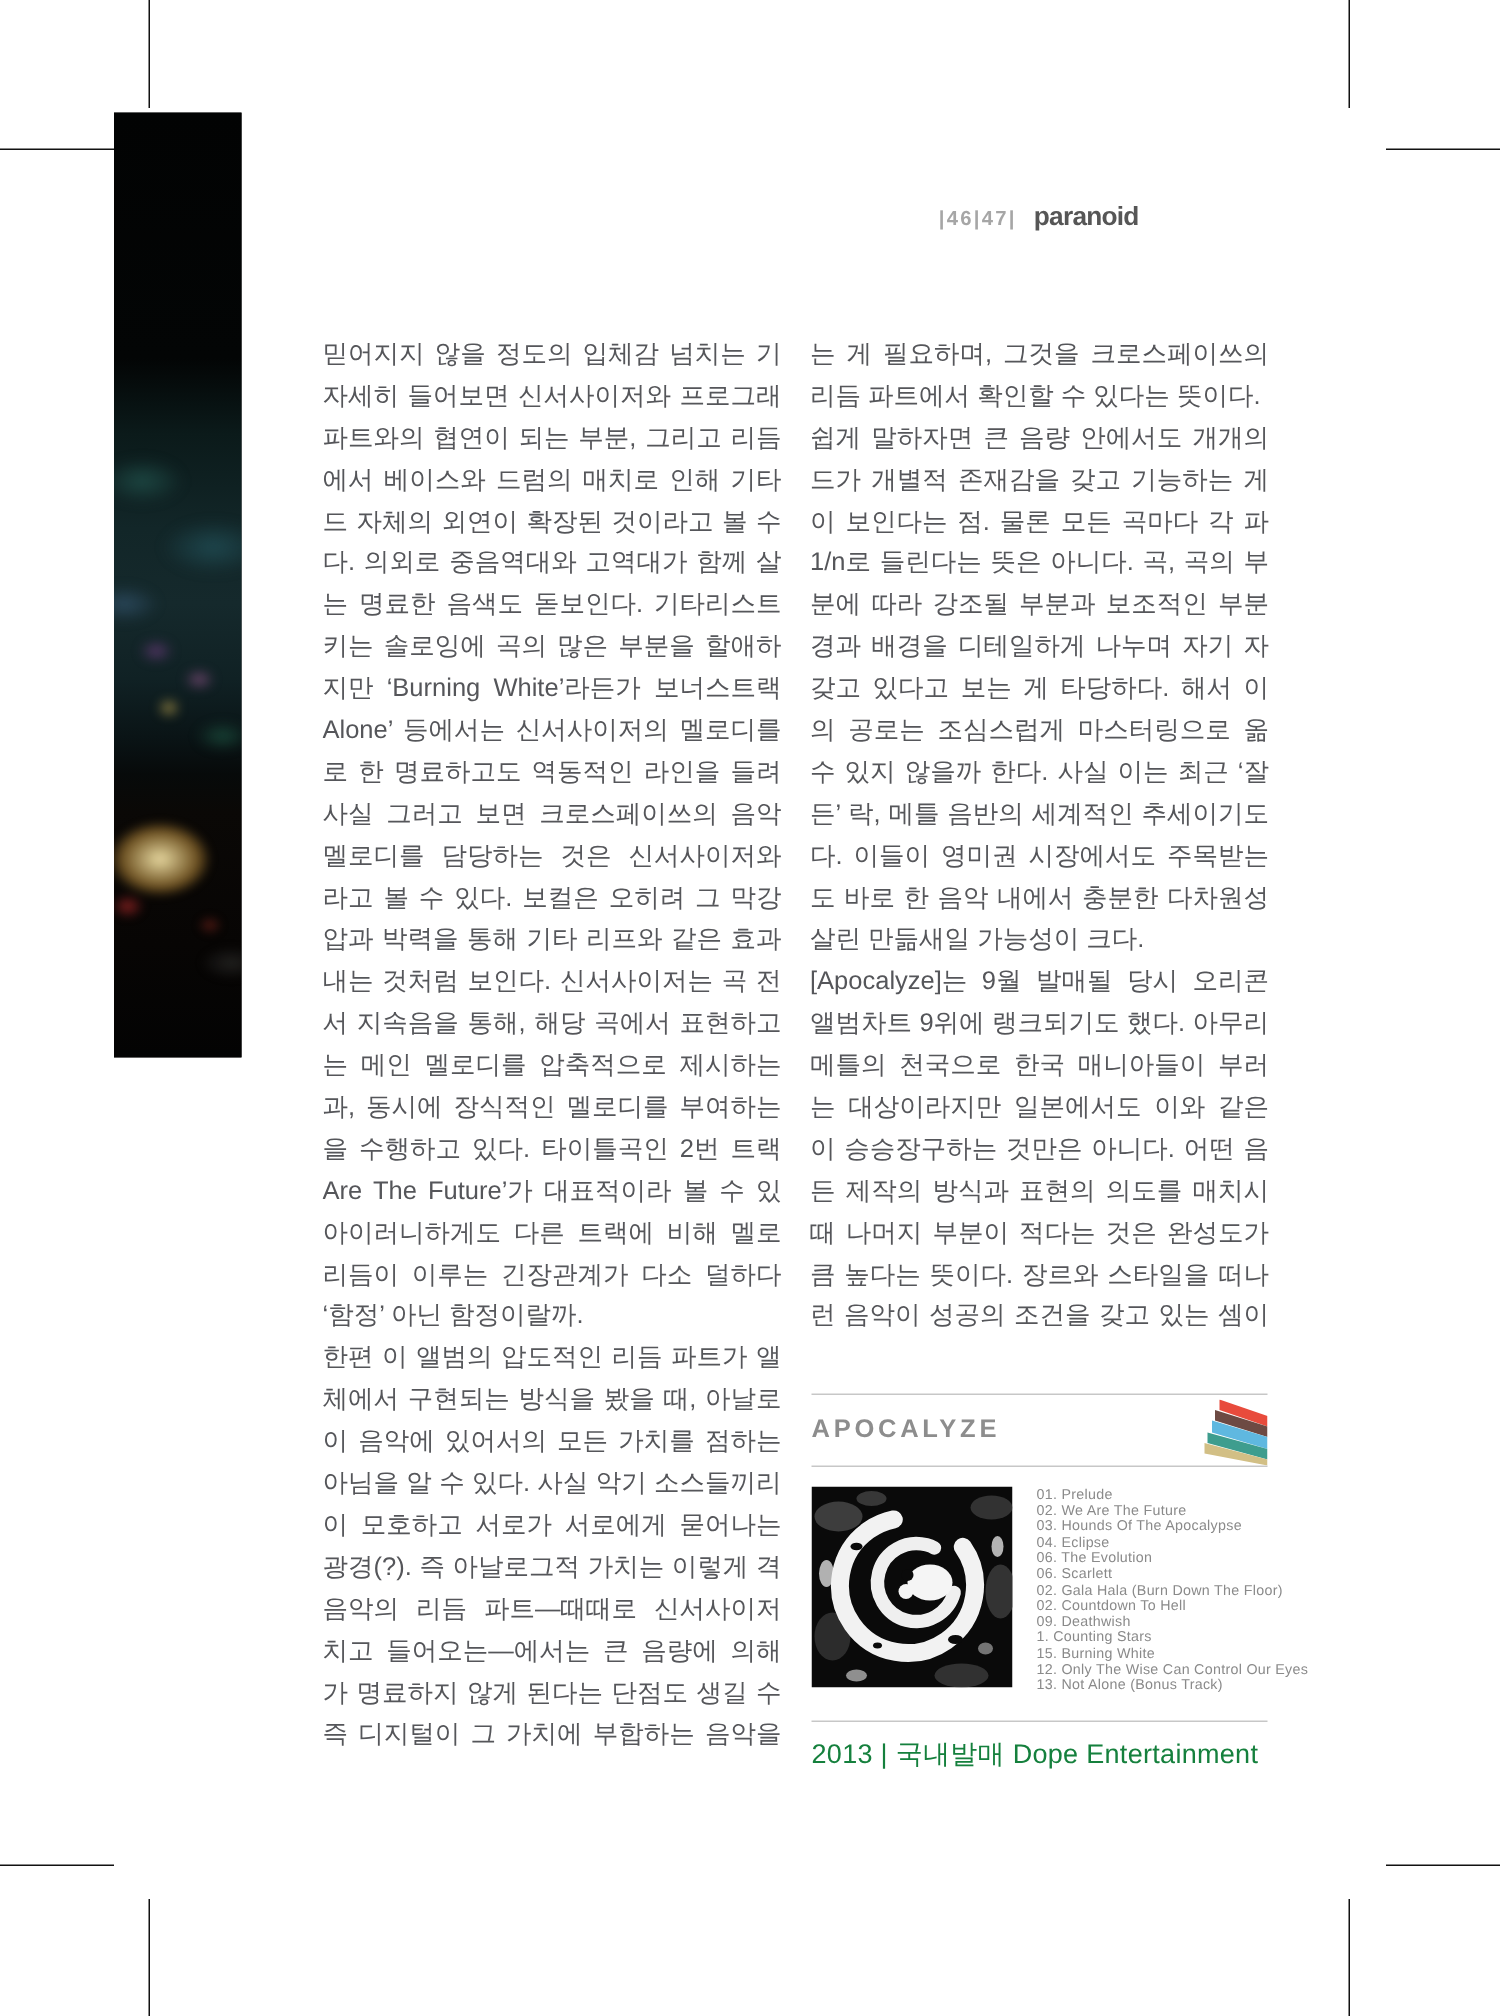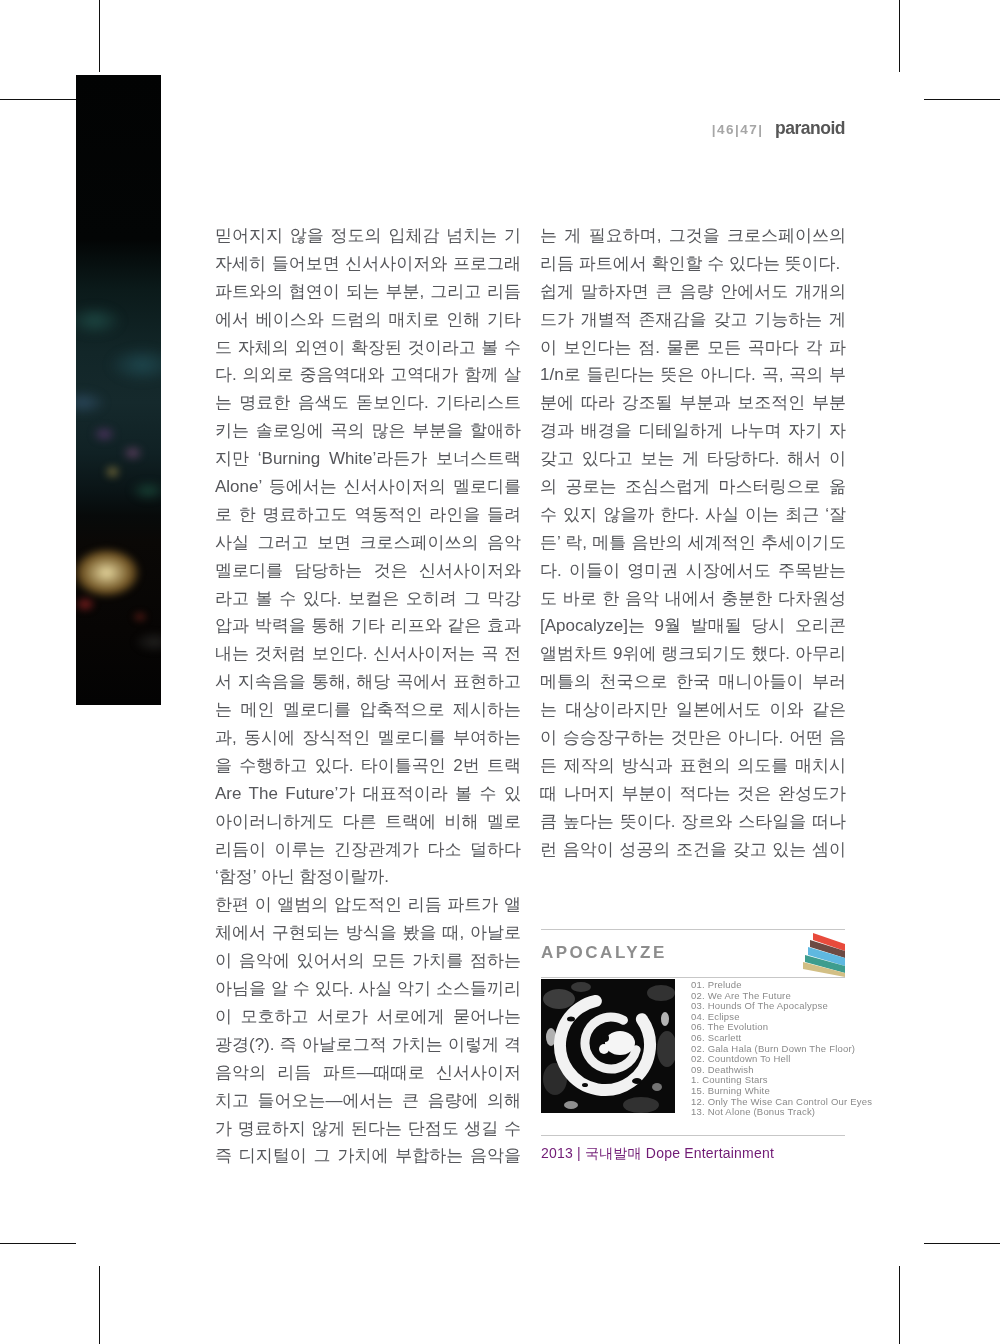--- a/index.html
+++ b/index.html
@@ -20,43 +20,43 @@
     radial-gradient(14px 9px at 62% 60%, rgba(176,95,160,.75), transparent 70%),
     radial-gradient(10px 8px at 45% 63%, rgba(232,197,90,.9), transparent 70%),
     radial-gradient(26px 14px at 75% 66%, rgba(40,120,90,.5), transparent 70%);}
   .ph-glow{filter:blur(3px);background:
     radial-gradient(46px 34px at 40% 79%, rgba(244,229,170,.95), rgba(190,140,55,.55) 55%, transparent 75%),
     radial-gradient(16px 12px at 22% 84%, rgba(160,37,37,.8), transparent 70%),
     radial-gradient(12px 9px at 68% 86%, rgba(140,40,30,.6), transparent 70%),
     radial-gradient(30px 16px at 80% 90%, rgba(60,60,58,.5), transparent 70%);}
 
   
-  .masthead{position:absolute;left:540px;top:118px;width:305px;text-align:right;white-space:nowrap;}
+  .masthead{position:absolute;left:540px;top:134px;width:305px;text-align:center;white-space:nowrap;}
   .pagenos{font-size:13.5px;color:#a6a6a6;letter-spacing:1.5px;font-weight:bold;}
   .logo{font-size:17.5px;color:#565656;font-weight:800;letter-spacing:-0.5px;margin-left:7px;}
 
   
   .col{position:absolute;top:222px;width:306px;font-size:17px;line-height:27.9px;color:#55565a;}
   .col-left{left:215px;}
   .col-right{left:540px;}
   .line{text-align:justify;text-align-last:justify;height:27.9px;overflow:hidden;}
   .line-end{text-align-last:left;}
 
   
   .review{position:absolute;left:541px;top:929px;width:304px;}
   .rule{border-top:1px solid #c7c7c7;height:0;}
   .review-head{position:relative;padding:13px 0 14px;}
   .review-title{font-size:17px;font-weight:bold;letter-spacing:2.5px;color:#8d8d8d;}
   .stripes{position:absolute;right:0;top:3px;}
-  .review-body{display:flex;margin-top:1px;}
+  .review-body{display:flex;margin-top:13px;}
   .album-art{width:134px;height:134px;flex:0 0 auto;}
   .tracklist{margin-left:16px;padding-top:1px;font-size:9.5px;line-height:10.6px;
              color:#8a8a8a;letter-spacing:.2px;white-space:nowrap;}
   .release-rule{margin-top:17px;}
-  .release{padding-top:9px;font-size:14px;color:#701a75;letter-spacing:.2px;}
+  .release{padding-top:9px;font-size:18px;color:#15803d;letter-spacing:.2px;}
 </style>
 </head>
 <body>
 
 <div class="page">
 
   <div class="crop" style="left:99px;top:0;width:1px;height:72px"></div>
   <div class="crop" style="left:0;top:99px;width:76px;height:1px"></div>
   <div class="crop" style="left:899px;top:0;width:1px;height:72px"></div>
   <div class="crop" style="left:924px;top:99px;width:76px;height:1px"></div>
@@ -171,20 +171,21 @@
         <div class="line">의 공로는 조심스럽게 마스터링으로 옮아갈</div>
 
         <div class="line">수 있지 않을까 한다. 사실 이는 최근 ‘잘 만</div>
 
         <div class="line">든’ 락, 메틀 음반의 세계적인 추세이기도 하</div>
 
         <div class="line">다. 이들이 영미권 시장에서도 주목받는 이유</div>
 
         <div class="line">도 바로 한 음악 내에서 충분한 다차원성을</div>
 
+        <div class="line line-end">살린 만듦새일 가능성이 크다.</div>
 
         <div class="line">[Apocalyze]는 9월 발매될 당시 오리콘 데일리</div>
 
         <div class="line">앨범차트 9위에 랭크되기도 했다. 아무리 락,</div>
 
         <div class="line">메틀의 천국으로 한국 매니아들이 부러움을 갖</div>
 
         <div class="line">는 대상이라지만 일본에서도 이와 같은 스타일</div>
 
         <div class="line">이 승승장구하는 것만은 아니다. 어떤 음악이</div>

